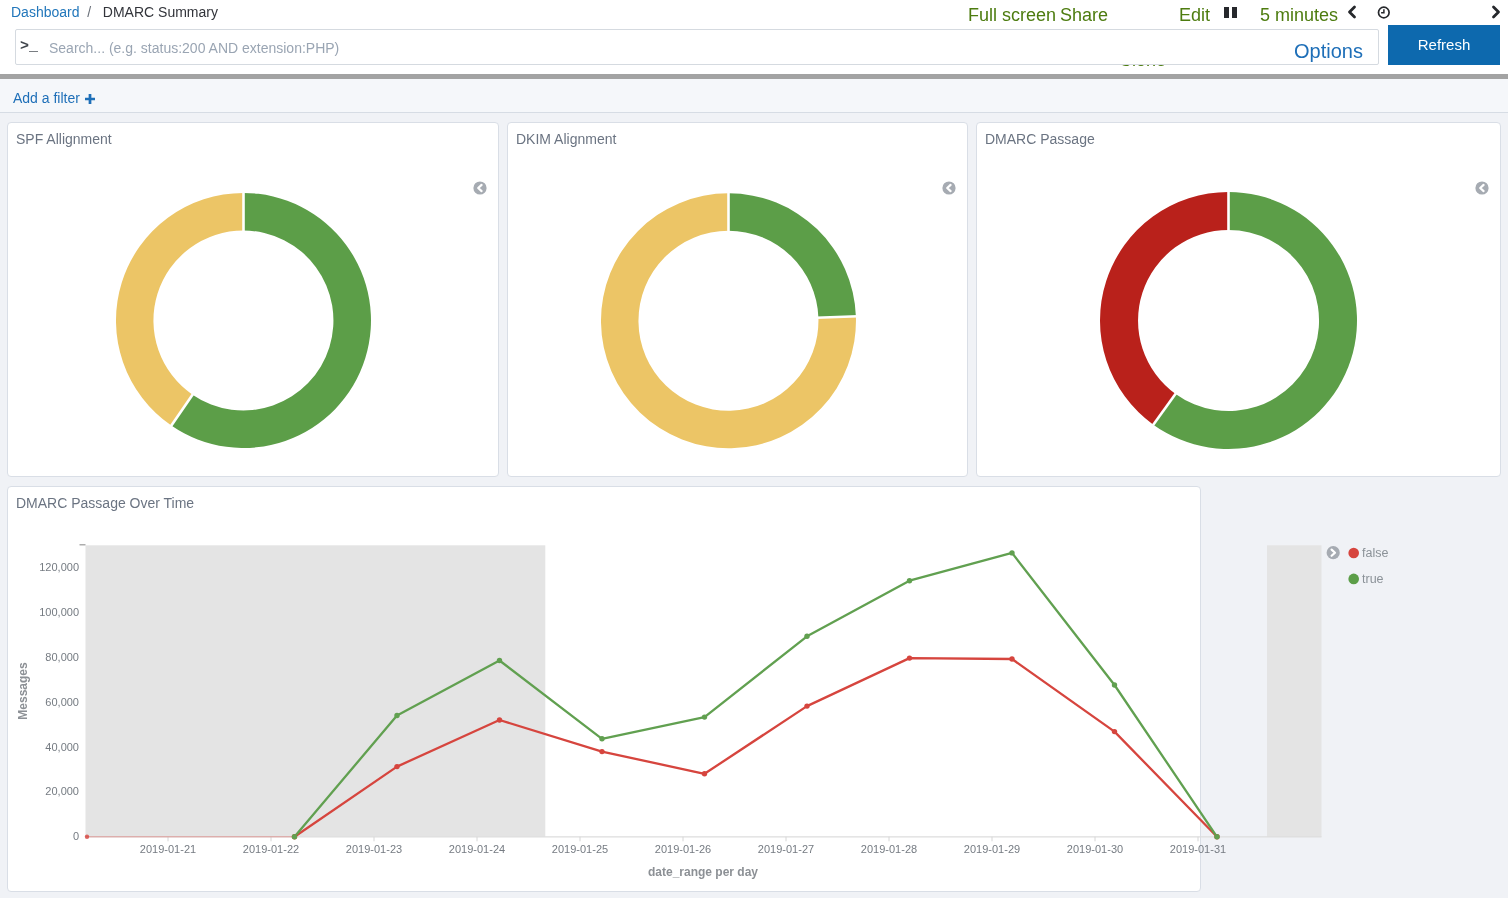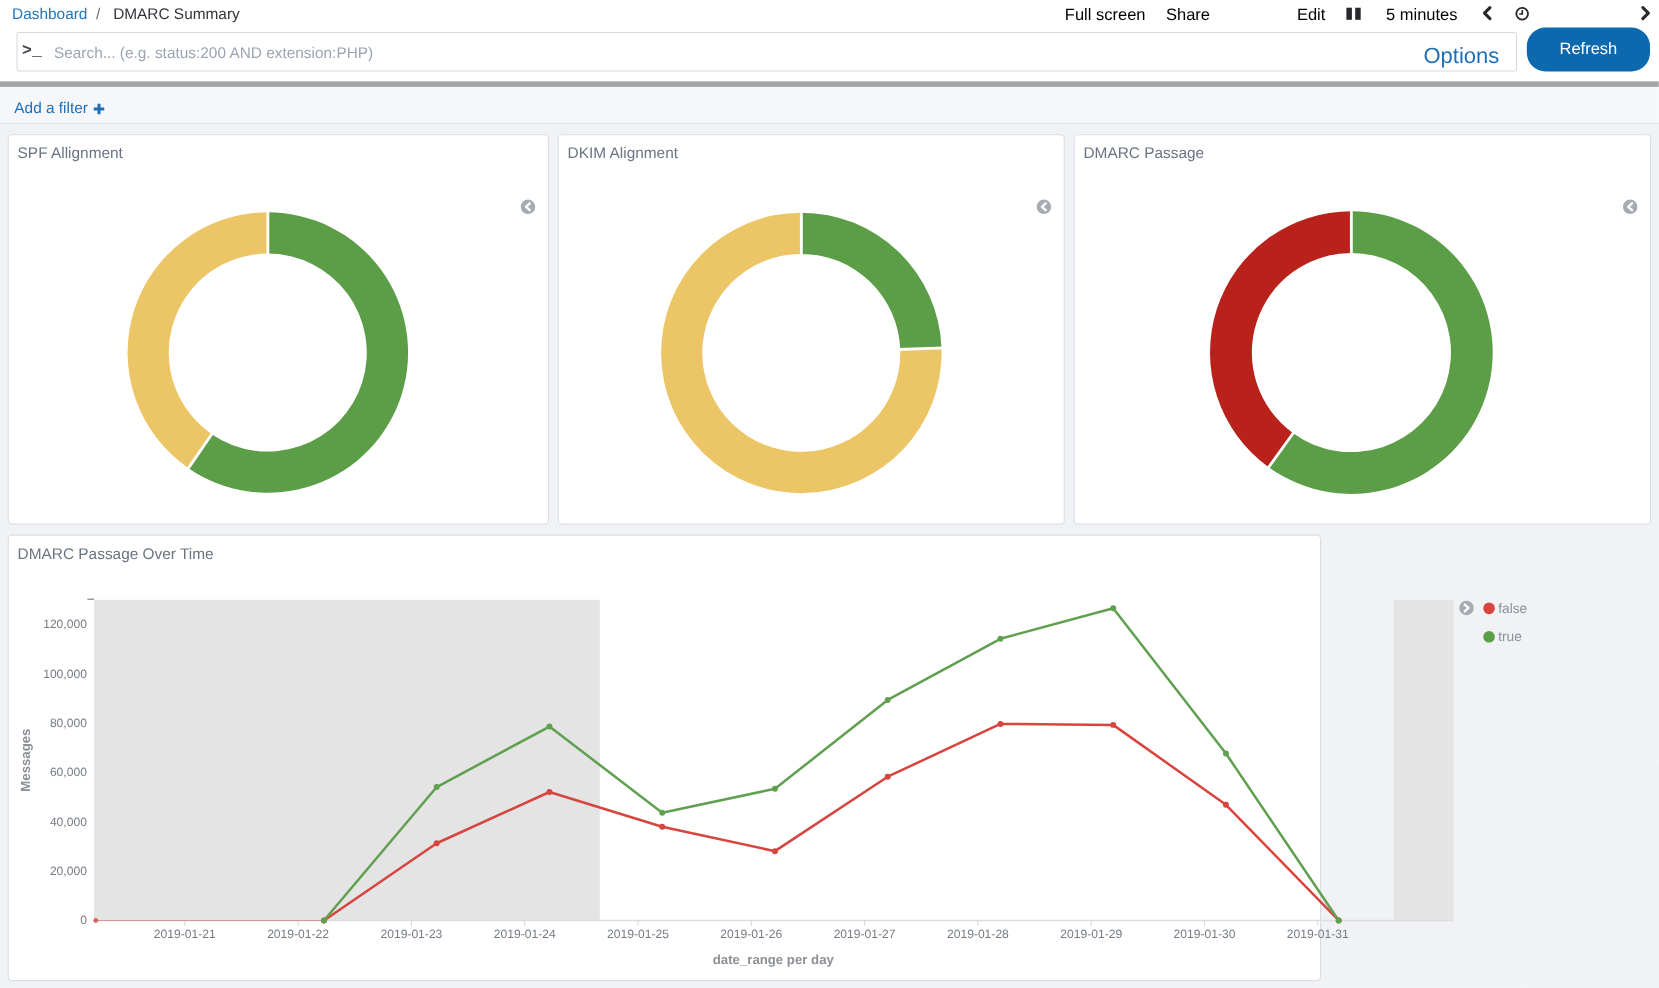--- a/index.html
+++ b/index.html
@@ -1,17 +1,17 @@
 <!DOCTYPE html>
 <html><head><meta charset="utf-8">
 <style>
 * { margin:0; padding:0; box-sizing:border-box; }
 body { width:1508px; height:898px; font-family:"Liberation Sans",sans-serif; background:#fff; position:relative; overflow:hidden; }
 .abs { position:absolute; }
-.navlink { font-size:15px; color:#000000; }
+.navlink { font-size:18px; color:#4d7c0f; }
 .panel { position:absolute; background:#fff; border:1px solid #d9dee6; border-radius:4px;padding-left:29px; }
 .ptitle { position:absolute; left:8px; top:8px; font-size:14px; color:#6b7482; }
 .ax { font-size:11px; fill:#757b82; font-family:"Liberation Sans",sans-serif; }
 .axb { font-size:12px; font-weight:bold; fill:#8c9095; font-family:"Liberation Sans",sans-serif; }
 .leg { font-size:12.5px; fill:#8b9298; font-family:"Liberation Sans",sans-serif; }
 </style></head>
 <body>
 
 <div class="abs" style="left:11px; top:4px; font-size:14px; color:#32343a;"><span style="color:#2277bb;">Dashboard</span><span style="color:#6a7079;"> &nbsp;/&nbsp;&nbsp; </span>DMARC Summary</div>
 <div class="abs navlink" style="left:968px; top:5px;">Full screen</div>
@@ -31,21 +31,21 @@
 <div class="abs navlink" style="left:1395px; top:5px;margin-top:32px;">Last 7 days</div>
 <svg class="abs" style="left:1489px; top:4px;" width="14" height="16" viewBox="0 0 14 16">
     <polyline points="4.5,3 9.5,8 4.5,13" fill="none" stroke="#26282c" stroke-width="2.8" stroke-linecap="round" stroke-linejoin="round"></polyline>
   </svg>
 
 <div class="abs" style="left:15px; top:29px; width:1364px; height:36px; background:#fff; border:1px solid #d5dae0; border-radius:2px;">
   <div class="abs" style="left:4px; top:8px; font-family:'Liberation Mono',monospace; font-size:15px; font-weight:bold; color:#40454c;">&gt;_</div>
   <div class="abs" style="left:33px; top:10px; font-size:14px; color:#9aa5b3;">Search... (e.g. status:200 AND extension:PHP)</div>
   <div class="abs" style="right:15px; top:10px; font-size:20px; color:#1e6fb8;">Options</div>
 </div>
-<div class="abs" style="left:1388px; top:25px; width:112px; height:40px; background:#0d69ae; border-radius:17px; color:#fff; font-size:15px; text-align:center; line-height:40px;">Refresh</div>
+<div class="abs" style="left:1388px; top:25px; width:112px; height:40px; background:#0d69ae; border-radius:0; color:#fff; font-size:15px; text-align:center; line-height:40px;">Refresh</div>
 
 <div class="abs" style="left:0; top:74px; width:1508px; height:39px; background:#f5f7fa; border-top:5px solid #a3a3a3; border-bottom:1px solid #d6dce4;">
   <div class="abs" style="left:13px; top:11px; font-size:14px; color:#1e6fb8;">Add a filter <svg width="10" height="10" viewBox="0 0 11 11" style="vertical-align:-0.5px; margin-left:1px;">
         <path d="M4 0h3v4h4v3H7v4H4V7H0V4h4z" fill="#1e6fb8"></path>
       </svg></div>
 </div>
 
 <div class="abs" style="left:0; top:113px; width:1508px; height:785px; background:#f0f2f6;"></div>
 
 <div class="panel" style="left:7px; top:122px; width:492px; height:355px;">

